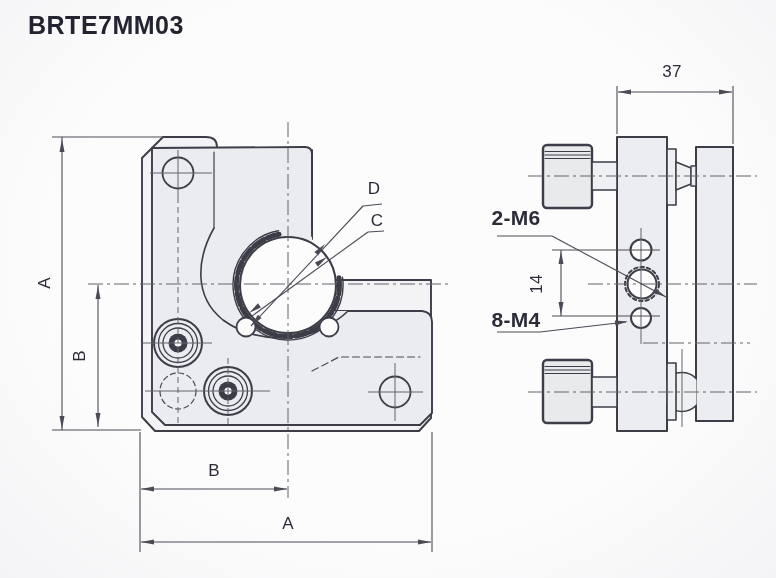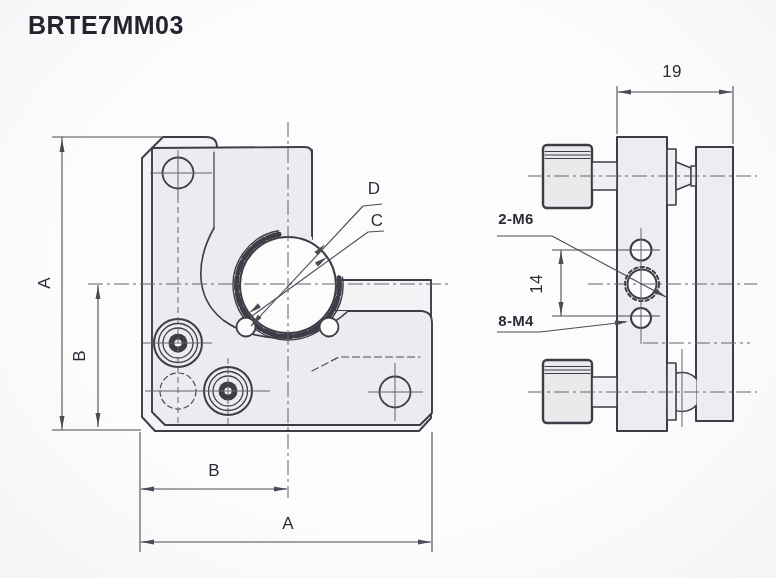--- a/index.html
+++ b/index.html
@@ -15,21 +15,21 @@
   .lbl{
     position:absolute;
     color:#2b2c37;
     font-size:17px;
     font-weight:500;
     transform:translate(-50%,-50%);
     white-space:nowrap;
     letter-spacing:0.3px;
   }
   .lbl.rot{transform:translate(-50%,-50%) rotate(-90deg);}
-  .lbl.small{font-size:15px;font-weight:600;}
+  .lbl.small{font-size:21px;font-weight:600;}
   .title{
     position:absolute;
     left:28px;top:11px;
     font-size:25px;
     font-weight:700;
     color:#23242f;
     letter-spacing:0.5px;
   }
 </style>
 </head>
@@ -203,18 +203,18 @@
   </svg>
 
   <div class="title">BRTE7MM03</div>
 
   <span class="lbl rot" style="left:45px;top:283px">A</span>
   <span class="lbl rot" style="left:80px;top:356px">B</span>
   <span class="lbl" style="left:374px;top:189px">D</span>
   <span class="lbl" style="left:377px;top:221px">C</span>
   <span class="lbl" style="left:214px;top:471px">B</span>
   <span class="lbl" style="left:288px;top:524px">A</span>
-  <span class="lbl" style="left:672px;top:72px">19</span>
+  <span class="lbl" style="left:672px;top:72px">37</span>
   <span class="lbl rot" style="left:537px;top:284px">14</span>
   <span class="lbl small" style="left:516px;top:218px">2-M6</span>
   <span class="lbl small" style="left:516px;top:320px">8-M4</span>
 
 </div>
 
 </body></html>

